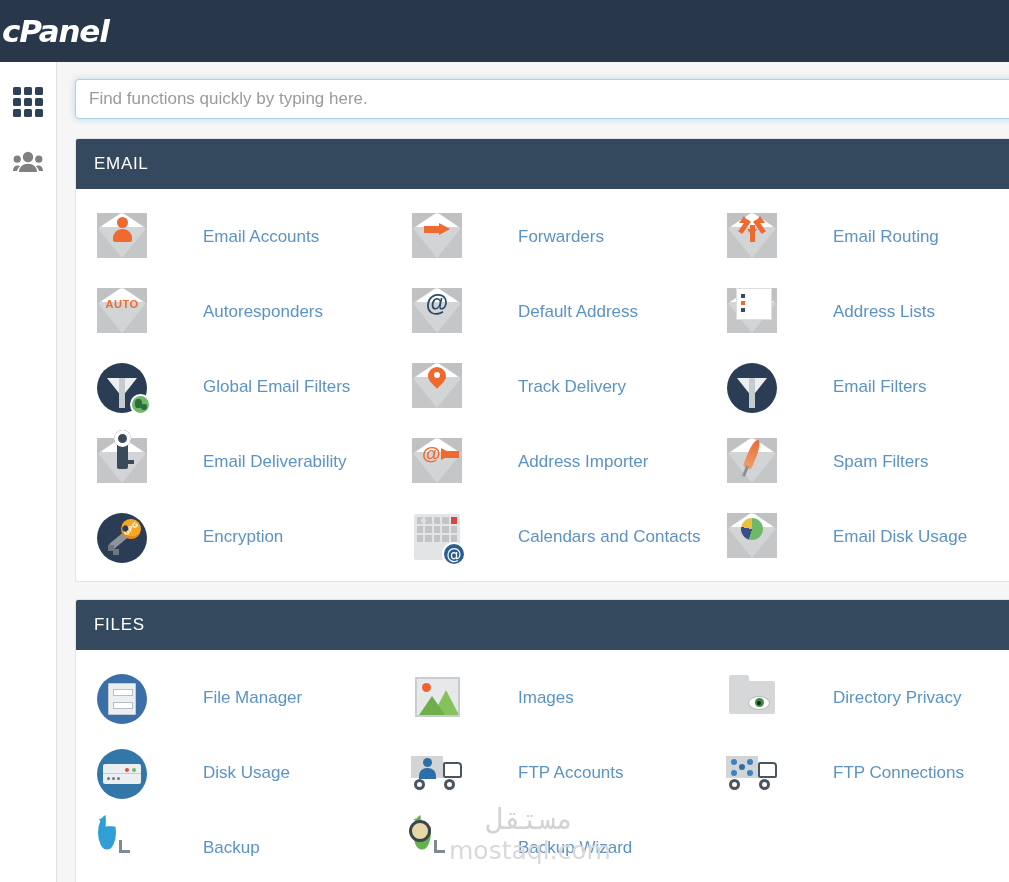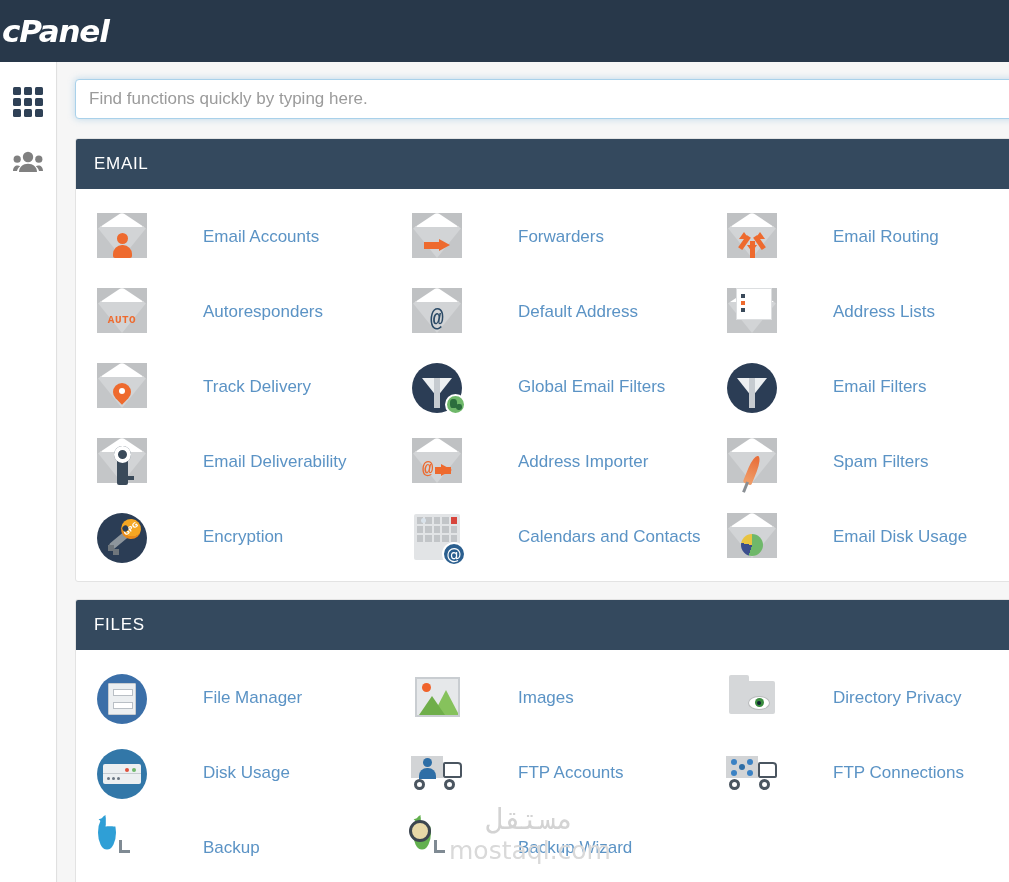--- a/index.html
+++ b/index.html
@@ -166,24 +166,24 @@
     border-left: 24px solid #bfc1c3;
     border-bottom: 16px solid transparent;
   }
   .env .topflapR {
     position: absolute; right: 0; top: -1px;
     width: 0; height: 0;
     border-right: 24px solid #bfc1c3;
     border-bottom: 16px solid transparent;
   }
   .env .inner {
-    position: absolute; left: 10px; right: 10px; top: 18px;
+    position: absolute; left: 10px; right: 10px; top: 2px;
     height: 26px;
     display: flex; align-items: center; justify-content: center;
-    font-family: Liberation Mono, monospace;
+    font-family: Liberation Sans, sans-serif;
     font-weight: bold;
     color: #ee6a2e;
     z-index: 3;
   }
 
   
   .circ {
     position: absolute; left: 4px; top: 5px;
     width: 50px; height: 50px;
     border-radius: 50%;
@@ -707,43 +707,43 @@
               <span class="flapR"></span>
           <span class="topflapL"></span>
               <span class="topflapR"></span>
             </span>
         </span>
         <span class="lbl">Address Lists</span>
       </a>
 
       <a class="tile">
         <span class="ico">
+          <span class="circ navy">
+              <span class="funnel"></span>
+            </span>
+          <span class="globe-badge"></span>
+        </span>
+        <span class="lbl">Global Email Filters</span>
+      </a>
+
+      <a class="tile">
+        <span class="ico">
           <span class="env">
               <span class="paper"></span>
               <span class="inner">
                 <span class="pin"></span>
               </span>
           <span class="back"></span>
               <span class="flapL"></span>
               <span class="flapR"></span>
           <span class="topflapL"></span>
               <span class="topflapR"></span>
             </span>
         </span>
         <span class="lbl">Track Delivery</span>
-      </a>
-
-      <a class="tile">
-        <span class="ico">
-          <span class="circ navy">
-              <span class="funnel"></span>
-            </span>
-          <span class="globe-badge"></span>
-        </span>
-        <span class="lbl">Global Email Filters</span>
       </a>
 
       <a class="tile">
         <span class="ico">
           <span class="circ navy">
               <span class="funnel"></span>
             </span>
         </span>
         <span class="lbl">Email Filters</span>
       </a>

